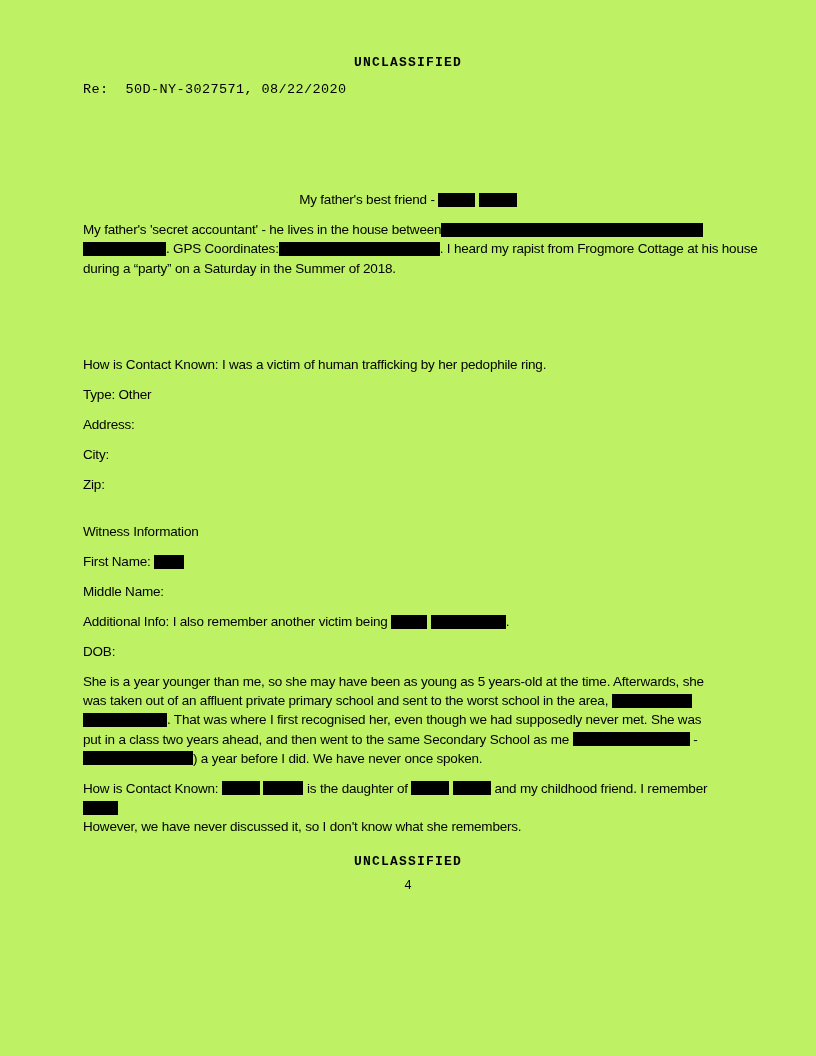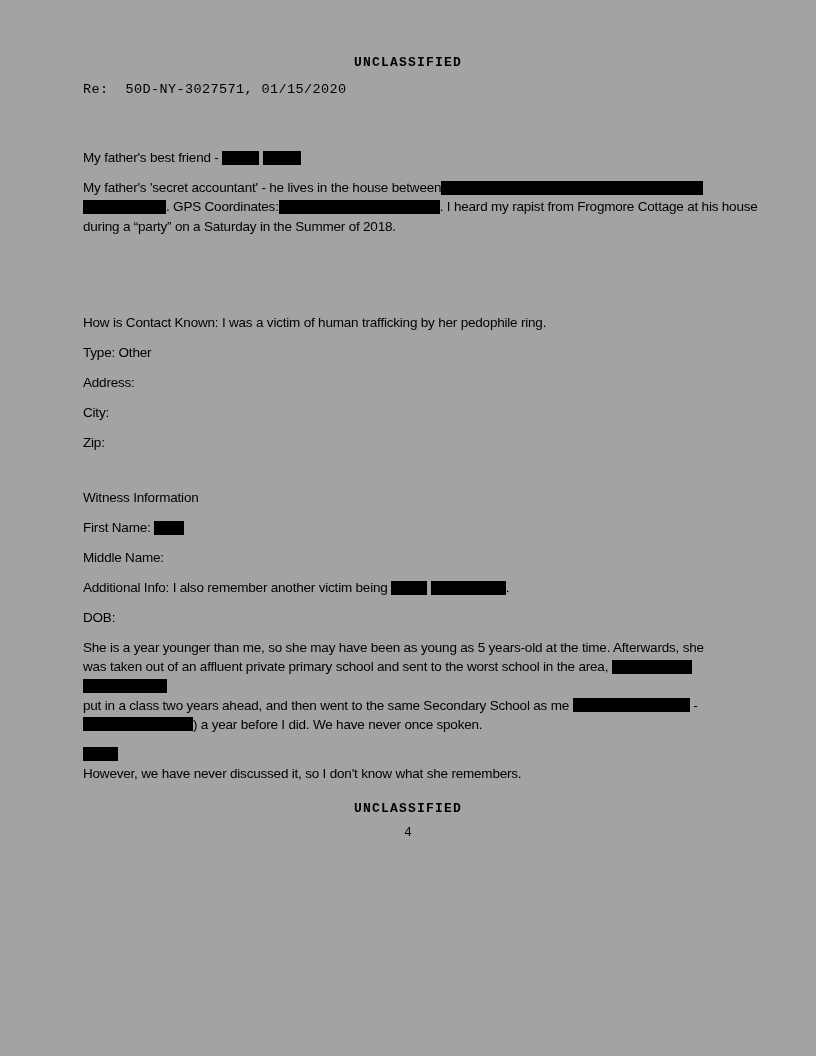--- a/index.html
+++ b/index.html
@@ -6,21 +6,21 @@
   body {
     width: 816px; height: 1056px;
     background: #ffffff;
     color: #000000;
     font-family: "Liberation Sans", sans-serif;
     overflow: hidden;
   }
   .page {
     position: relative;
     width: 816px; height: 1056px;
-    background: #a3a3a3;
+    background: #bef264;
   }
   .classification {
     text-align: center;
     font-family: "Liberation Mono", monospace;
     font-weight: bold;
     font-size: 13px;
     letter-spacing: 1.2px;
     line-height: 16px;
   }
   .classification-top { padding-top: 55px; }
@@ -38,42 +38,42 @@
     background: #000000;
     vertical-align: -2.5px;
   }
   
   [data-block="re-line"] {
     margin-top: 9px;
     font-family: "Liberation Mono", monospace;
     font-size: 13.5px;
     letter-spacing: 0.4px;
   }
-  [data-block="father-friend"]   { margin-top: 49px; }
+  [data-block="father-friend"]   { margin-top: 91px; text-align: center; }
   [data-block="how-known-1"]     { margin-top: 77px; }
-  [data-block="witness-info"]    { margin-top: 36px; }
+  [data-block="witness-info"]    { margin-top: 28px; }
   .classification-bottom { margin-top: 18px; }
   .page-number {
     text-align: center;
     font-family: "Liberation Mono", monospace;
     font-size: 12.5px;
     line-height: 14px;
     margin-top: 9px;
   }
 </style>
 </head>
 <body>
 
 <div class="page">
   <div class="classification classification-top">UNCLASSIFIED</div>
 
   <div class="content">
 
   <div class="para" data-block="re-line">
-        <div class="line"><span>Re:  50D-NY-3027571, 01/15/2020</span></div>
+        <div class="line"><span>Re:  50D-NY-3027571, 08/22/2020</span></div>
       </div>
       <div class="para" data-block="father-friend">
         <div class="line"><span>My father's best friend - </span><span class="redaction" style="width: 37px;"></span><span> </span><span class="redaction" style="width: 38px;"></span></div>
       </div>
       <div class="para" data-block="father-accountant">
         <div class="line"><span>My father's 'secret accountant' - he lives in the house between</span><span class="redaction" style="width: 262px;"></span></div>
         <div class="line"><span class="redaction" style="width: 83px;"></span><span>. GPS Coordinates:</span><span class="redaction" style="width: 161px;"></span><span>. I heard my rapist from Frogmore Cottage at his house</span></div>
         <div class="line"><span>during a “party” on a Saturday in the Summer of 2018.</span></div>
       </div>
       <div class="para" data-block="how-known-1">
@@ -102,25 +102,26 @@
       </div>
       <div class="para" data-block="additional-info">
         <div class="line"><span>Additional Info: I also remember another victim being </span><span class="redaction" style="width: 36px;"></span><span> </span><span class="redaction" style="width: 75px;"></span><span>.</span></div>
       </div>
       <div class="para" data-block="dob-line">
         <div class="line"><span>DOB:</span></div>
       </div>
       <div class="para" data-block="victim-para">
         <div class="line"><span>She is a year younger than me, so she may have been as young as 5 years-old at the time. Afterwards, she</span></div>
         <div class="line"><span>was taken out of an affluent private primary school and sent to the worst school in the area, </span><span class="redaction" style="width: 80px;"></span></div>
-        <div class="line"><span class="redaction" style="width: 84px;"></span></div>
+        <div class="line"><span class="redaction" style="width: 84px;"></span><span>. That was where I first recognised her, even though we had supposedly never met. She was</span></div>
         <div class="line"><span>put in a class two years ahead, and then went to the same Secondary School as me </span><span class="redaction" style="width: 117px;"></span><span> -</span></div>
         <div class="line"><span class="redaction" style="width: 110px;"></span><span>) a year before I did. We have never once spoken.</span></div>
       </div>
       <div class="para" data-block="how-known-2">
+        <div class="line"><span>How is Contact Known: </span><span class="redaction" style="width: 38px;"></span><span> </span><span class="redaction" style="width: 40px;"></span><span> is the daughter of </span><span class="redaction" style="width: 38px;"></span><span> </span><span class="redaction" style="width: 38px;"></span><span> and my childhood friend. I remember</span></div>
         <div class="line"><span class="redaction" style="width: 35px;"></span></div>
         <div class="line"><span>However, we have never discussed it, so I don't know what she remembers.</span></div>
       </div>
     </div>
 
   <div class="classification classification-bottom">UNCLASSIFIED</div>
 
   <div class="page-number">4</div>
 </div>
 

